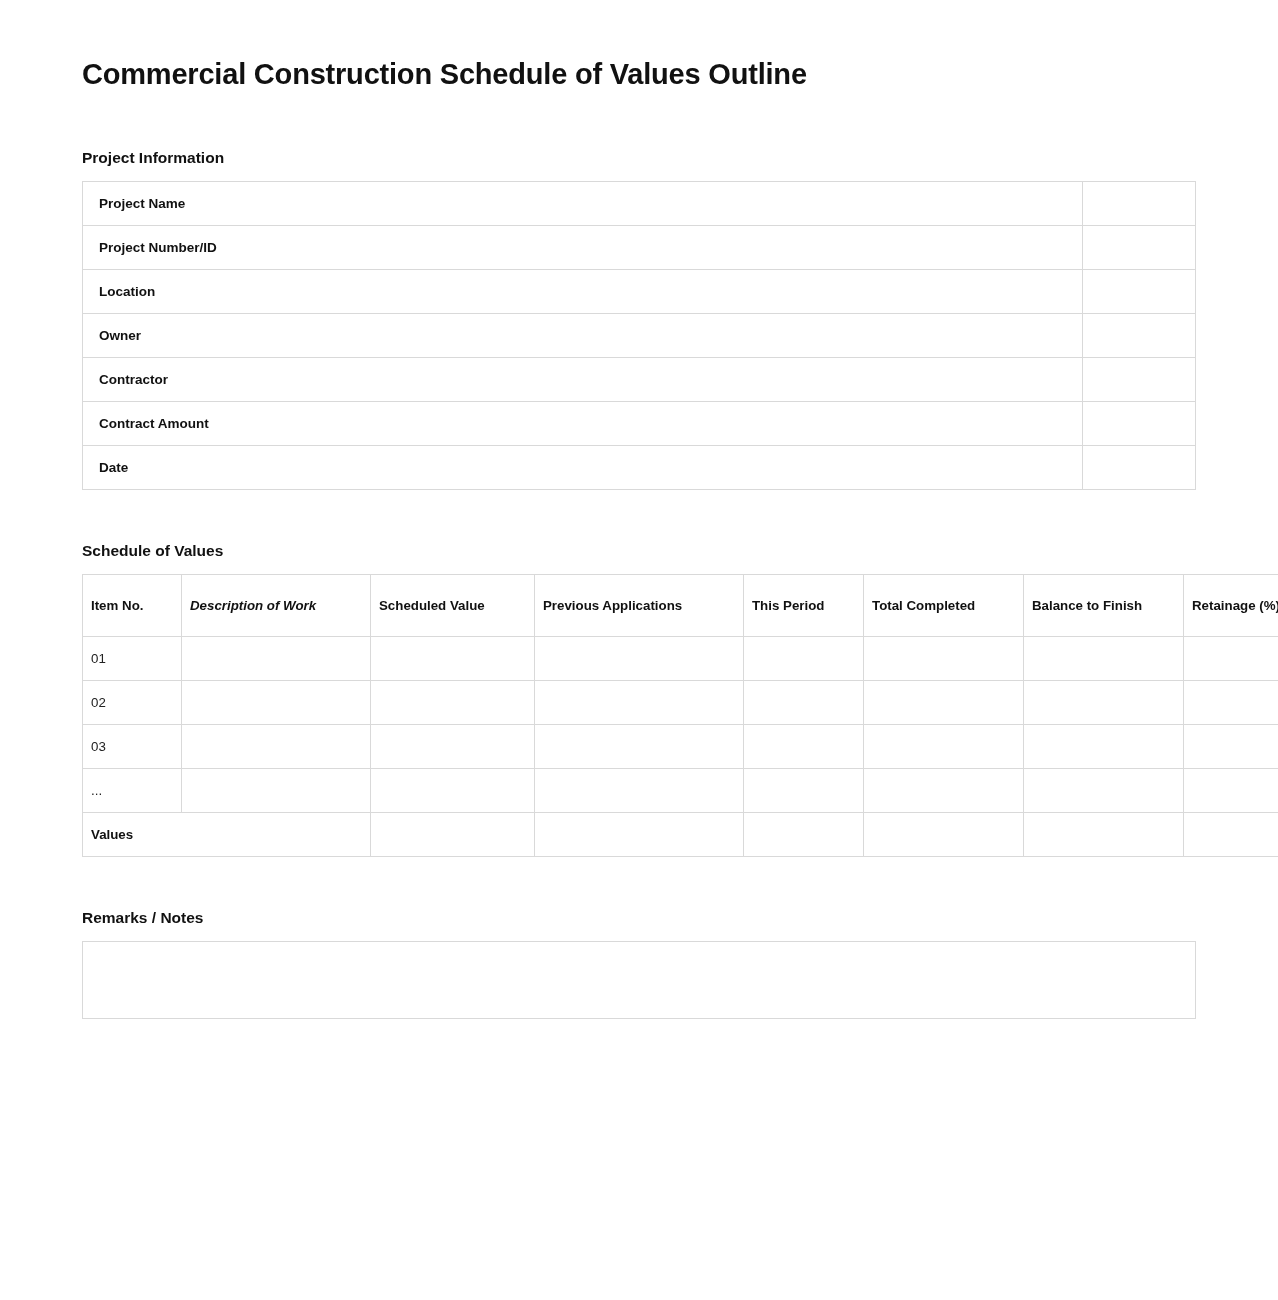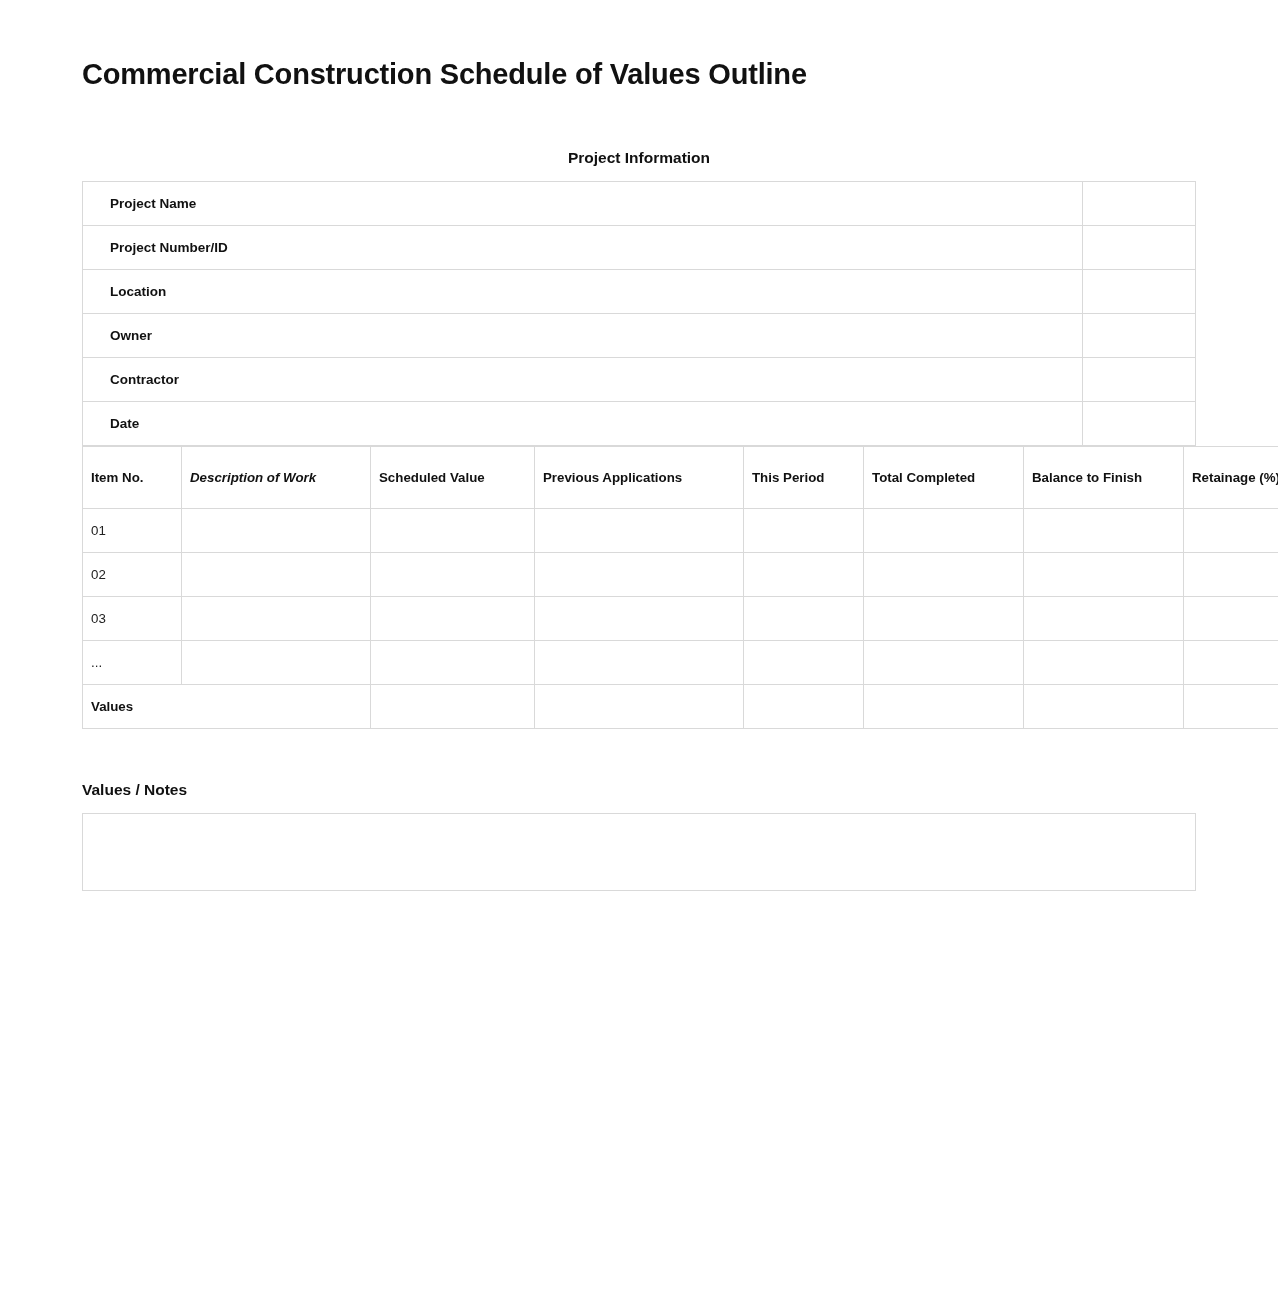--- a/index.html
+++ b/index.html
@@ -26,41 +26,40 @@
     color: #111111;
   }
   .section-heading {
     font-size: 15.5px;
     font-weight: bold;
     color: #111111;
     margin: 52px 0 14px 0;
   }
   .section-heading.first {
     margin-top: 58px;
-    text-align: center;
   }
   table {
     border-collapse: collapse;
     width: 1114px;
     table-layout: fixed;
   }
   table td, table th {
     border: 1px solid #d9d9d9;
     padding: 0;
     vertical-align: middle;
     text-align: left;
   }
   
   .info-table td {
     height: 43px;
     font-size: 13.5px;
   }
   .info-table td.label {
     font-weight: bold;
-    padding-left: 27px;
+    padding-left: 16px;
     color: #111111;
   }
   .info-table td.value {
     width: 112px;
   }
   
   .sov-table th {
     height: 37px;
     font-size: 13.3px;
     font-weight: bold;
@@ -121,26 +120,31 @@
       </tr>
       <tr>
         <td class="label">Owner</td>
         <td class="value"></td>
       </tr>
       <tr>
         <td class="label">Contractor</td>
         <td class="value"></td>
       </tr>
       <tr>
+        <td class="label">Contract Amount</td>
+        <td class="value"></td>
+      </tr>
+      <tr>
         <td class="label">Date</td>
         <td class="value"></td>
       </tr>
     </tbody>
   </table>
 
+  <h2 class="section-heading">Schedule of Values</h2>
 
   <table class="sov-table">
     <thead>
       <tr>
         <th class="col-item">Item No.</th>
         <th class="col-desc">Description of Work</th>
         <th class="col-sched">Scheduled Value</th>
         <th class="col-prev">Previous Applications</th>
         <th class="col-this">This Period</th>
         <th class="col-total">Total Completed</th>
@@ -194,17 +198,17 @@
         <td></td>
         <td></td>
         <td></td>
         <td></td>
         <td></td>
         <td></td>
       </tr>
     </tbody>
   </table>
 
-  <h2 class="section-heading">Values / Notes</h2>
+  <h2 class="section-heading">Remarks / Notes</h2>
 
   <div class="notes-box"></div>
 
 </div>
 
 </body></html>

